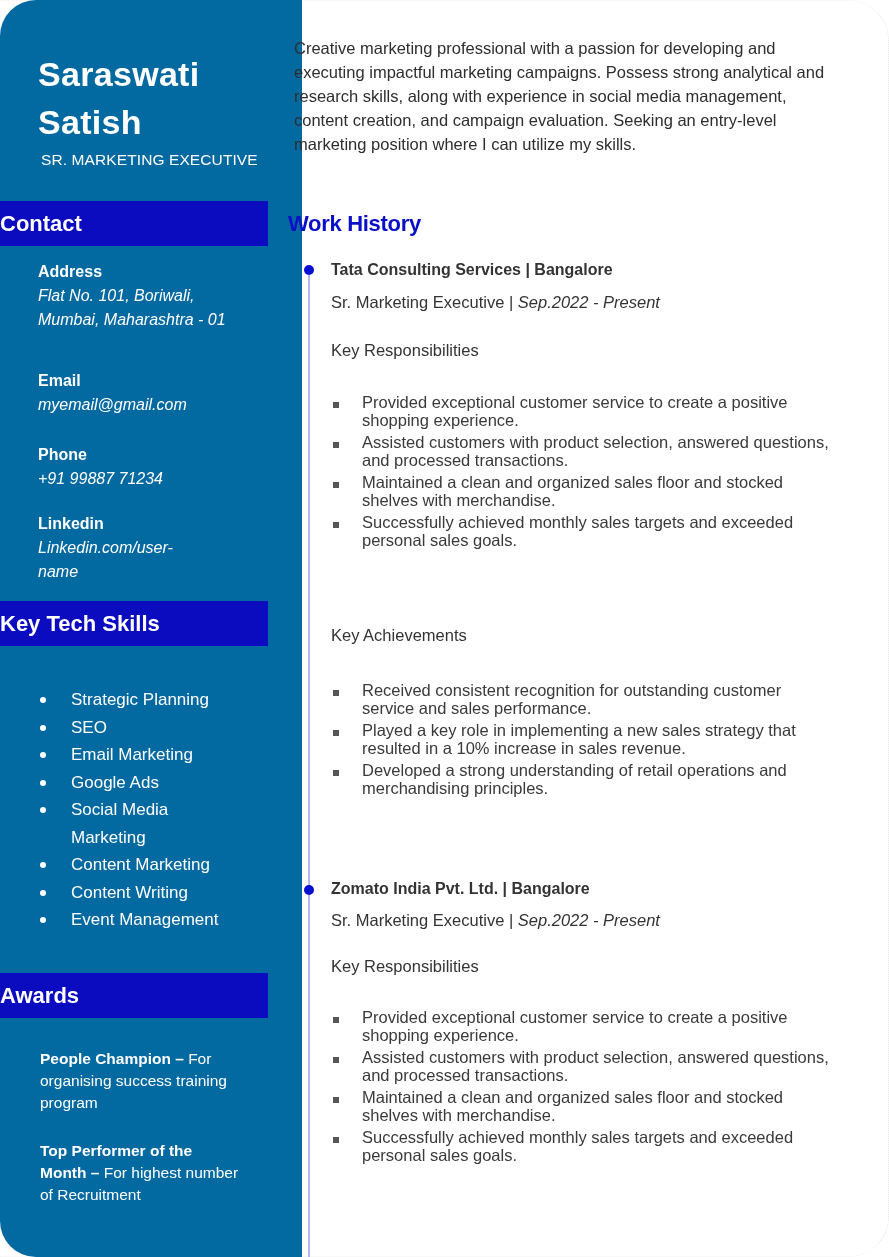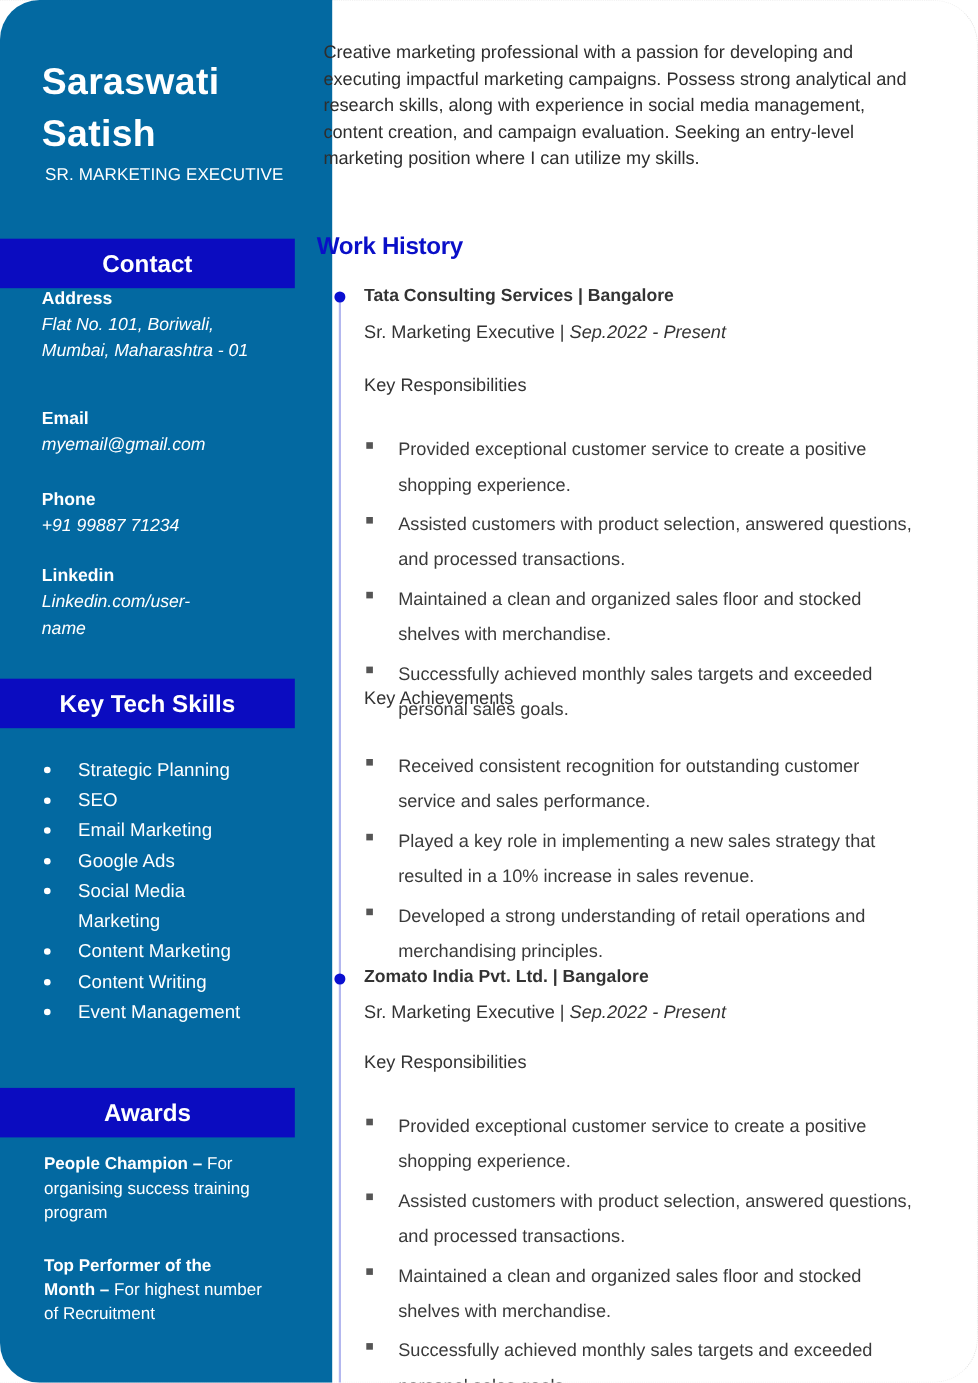--- a/index.html
+++ b/index.html
@@ -26,21 +26,21 @@
     position: absolute; left: 38px; top: 50px;
     font-size: 34px; font-weight: bold; line-height: 48px; letter-spacing: 0.3px;
   }
   .role {
     position: absolute; left: 41px; top: 151px;
     font-size: 15.5px; letter-spacing: 0.1px;
   }
   .band {
     position: absolute; left: 0; width: 268px; height: 45px;
     background: #0b0cc0;
-    text-align: center; font-size: 22px; font-weight: bold; line-height: 45px; margin-top: 16px;
+    font-size: 22px; font-weight: bold; line-height: 45px;
   }
   .band.contact { top: 201px; }
   .band.skills { top: 601px; }
   .band.awards { top: 973px; }
 
   .contact-block { position: absolute; left: 38px; font-size: 16px; line-height: 24px; }
   .contact-block .lbl { font-weight: bold; display: block; }
   .contact-block .val { display: block; width: 200px; font-style: italic; }
   .cb-address { top: 260px; }
   .cb-email { top: 369px; }
@@ -75,21 +75,21 @@
     position: absolute; left: 304px; width: 10px; height: 10px; border-radius: 50%; background: #0a0fd0;
   }
   .dot-1 { top: 265px; }
   .dot-2 { top: 885px; }
 
   .job-title { position: absolute; left: 331px; font-size: 16px; font-weight: bold; color: #333333; }
   .job-sub { position: absolute; left: 331px; font-size: 16.5px; color: #333333; }
   .job-sub i { font-style: italic; }
   .subhead { position: absolute; left: 331px; font-size: 16.5px; color: #333333; }
 
-  .bullets { position: absolute; left: 331px; width: 505px; list-style: none; font-size: 16.5px; line-height: 32px; color: #3a3a3a; }
+  .bullets { position: absolute; left: 331px; width: 505px; list-style: none; font-size: 16.5px; line-height: 18px; color: #3a3a3a; }
   .bullets li { position: relative; padding-left: 31px; margin-bottom: 4px; }
   .bullets li .sq { position: absolute; left: 2px; top: 9px; width: 6px; height: 6px; background: #555555; }
 </style>
 </head>
 <body>
 
 <div class="page-frame"></div>
 
 <aside class="sidebar">
   <div class="name">

